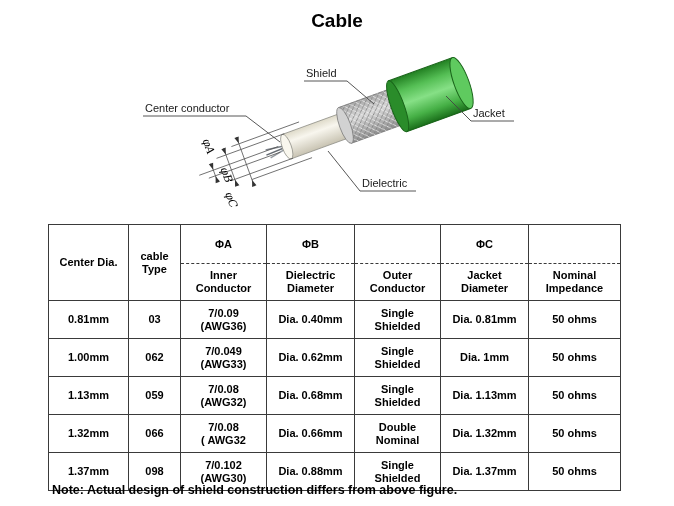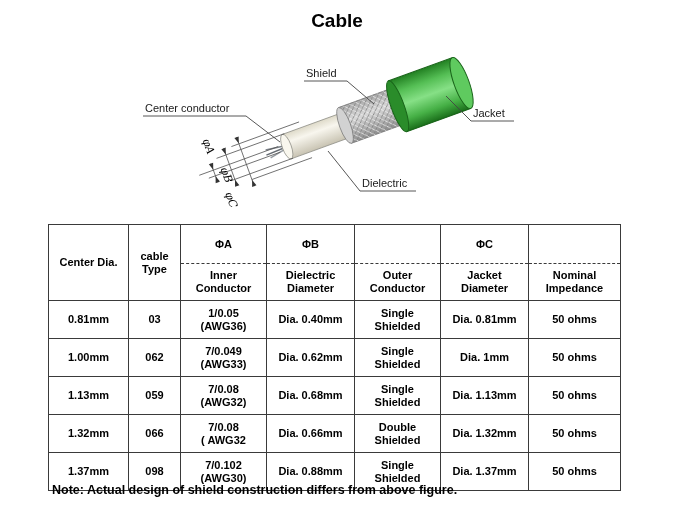--- a/index.html
+++ b/index.html
@@ -154,21 +154,21 @@
     <th>Outer
 Conductor</th>
     <th>Jacket
 Diameter</th>
     <th>Nominal
 Impedance</th>
   </tr>
   <tr class="datarow">
     <td>0.81mm</td>
     <td>03</td>
-    <td>1/0.05
+    <td>7/0.09
 (AWG36)</td>
     <td>Dia. 0.40mm</td>
     <td>Single
 Shielded</td>
     <td>Dia. 0.81mm</td>
     <td>50 ohms</td>
   </tr>
   <tr class="datarow">
     <td>1.00mm</td>
     <td>062</td>
@@ -191,21 +191,21 @@
     <td>Dia. 1.13mm</td>
     <td>50 ohms</td>
   </tr>
   <tr class="datarow">
     <td>1.32mm</td>
     <td>066</td>
     <td>7/0.08
 ( AWG32</td>
     <td>Dia. 0.66mm</td>
     <td>Double
-Shielded</td>
+Nominal</td>
     <td>Dia. 1.32mm</td>
     <td>50 ohms</td>
   </tr>
   <tr class="datarow">
     <td>1.37mm</td>
     <td>098</td>
     <td>7/0.102
 (AWG30)</td>
     <td>Dia. 0.88mm</td>
     <td>Single

